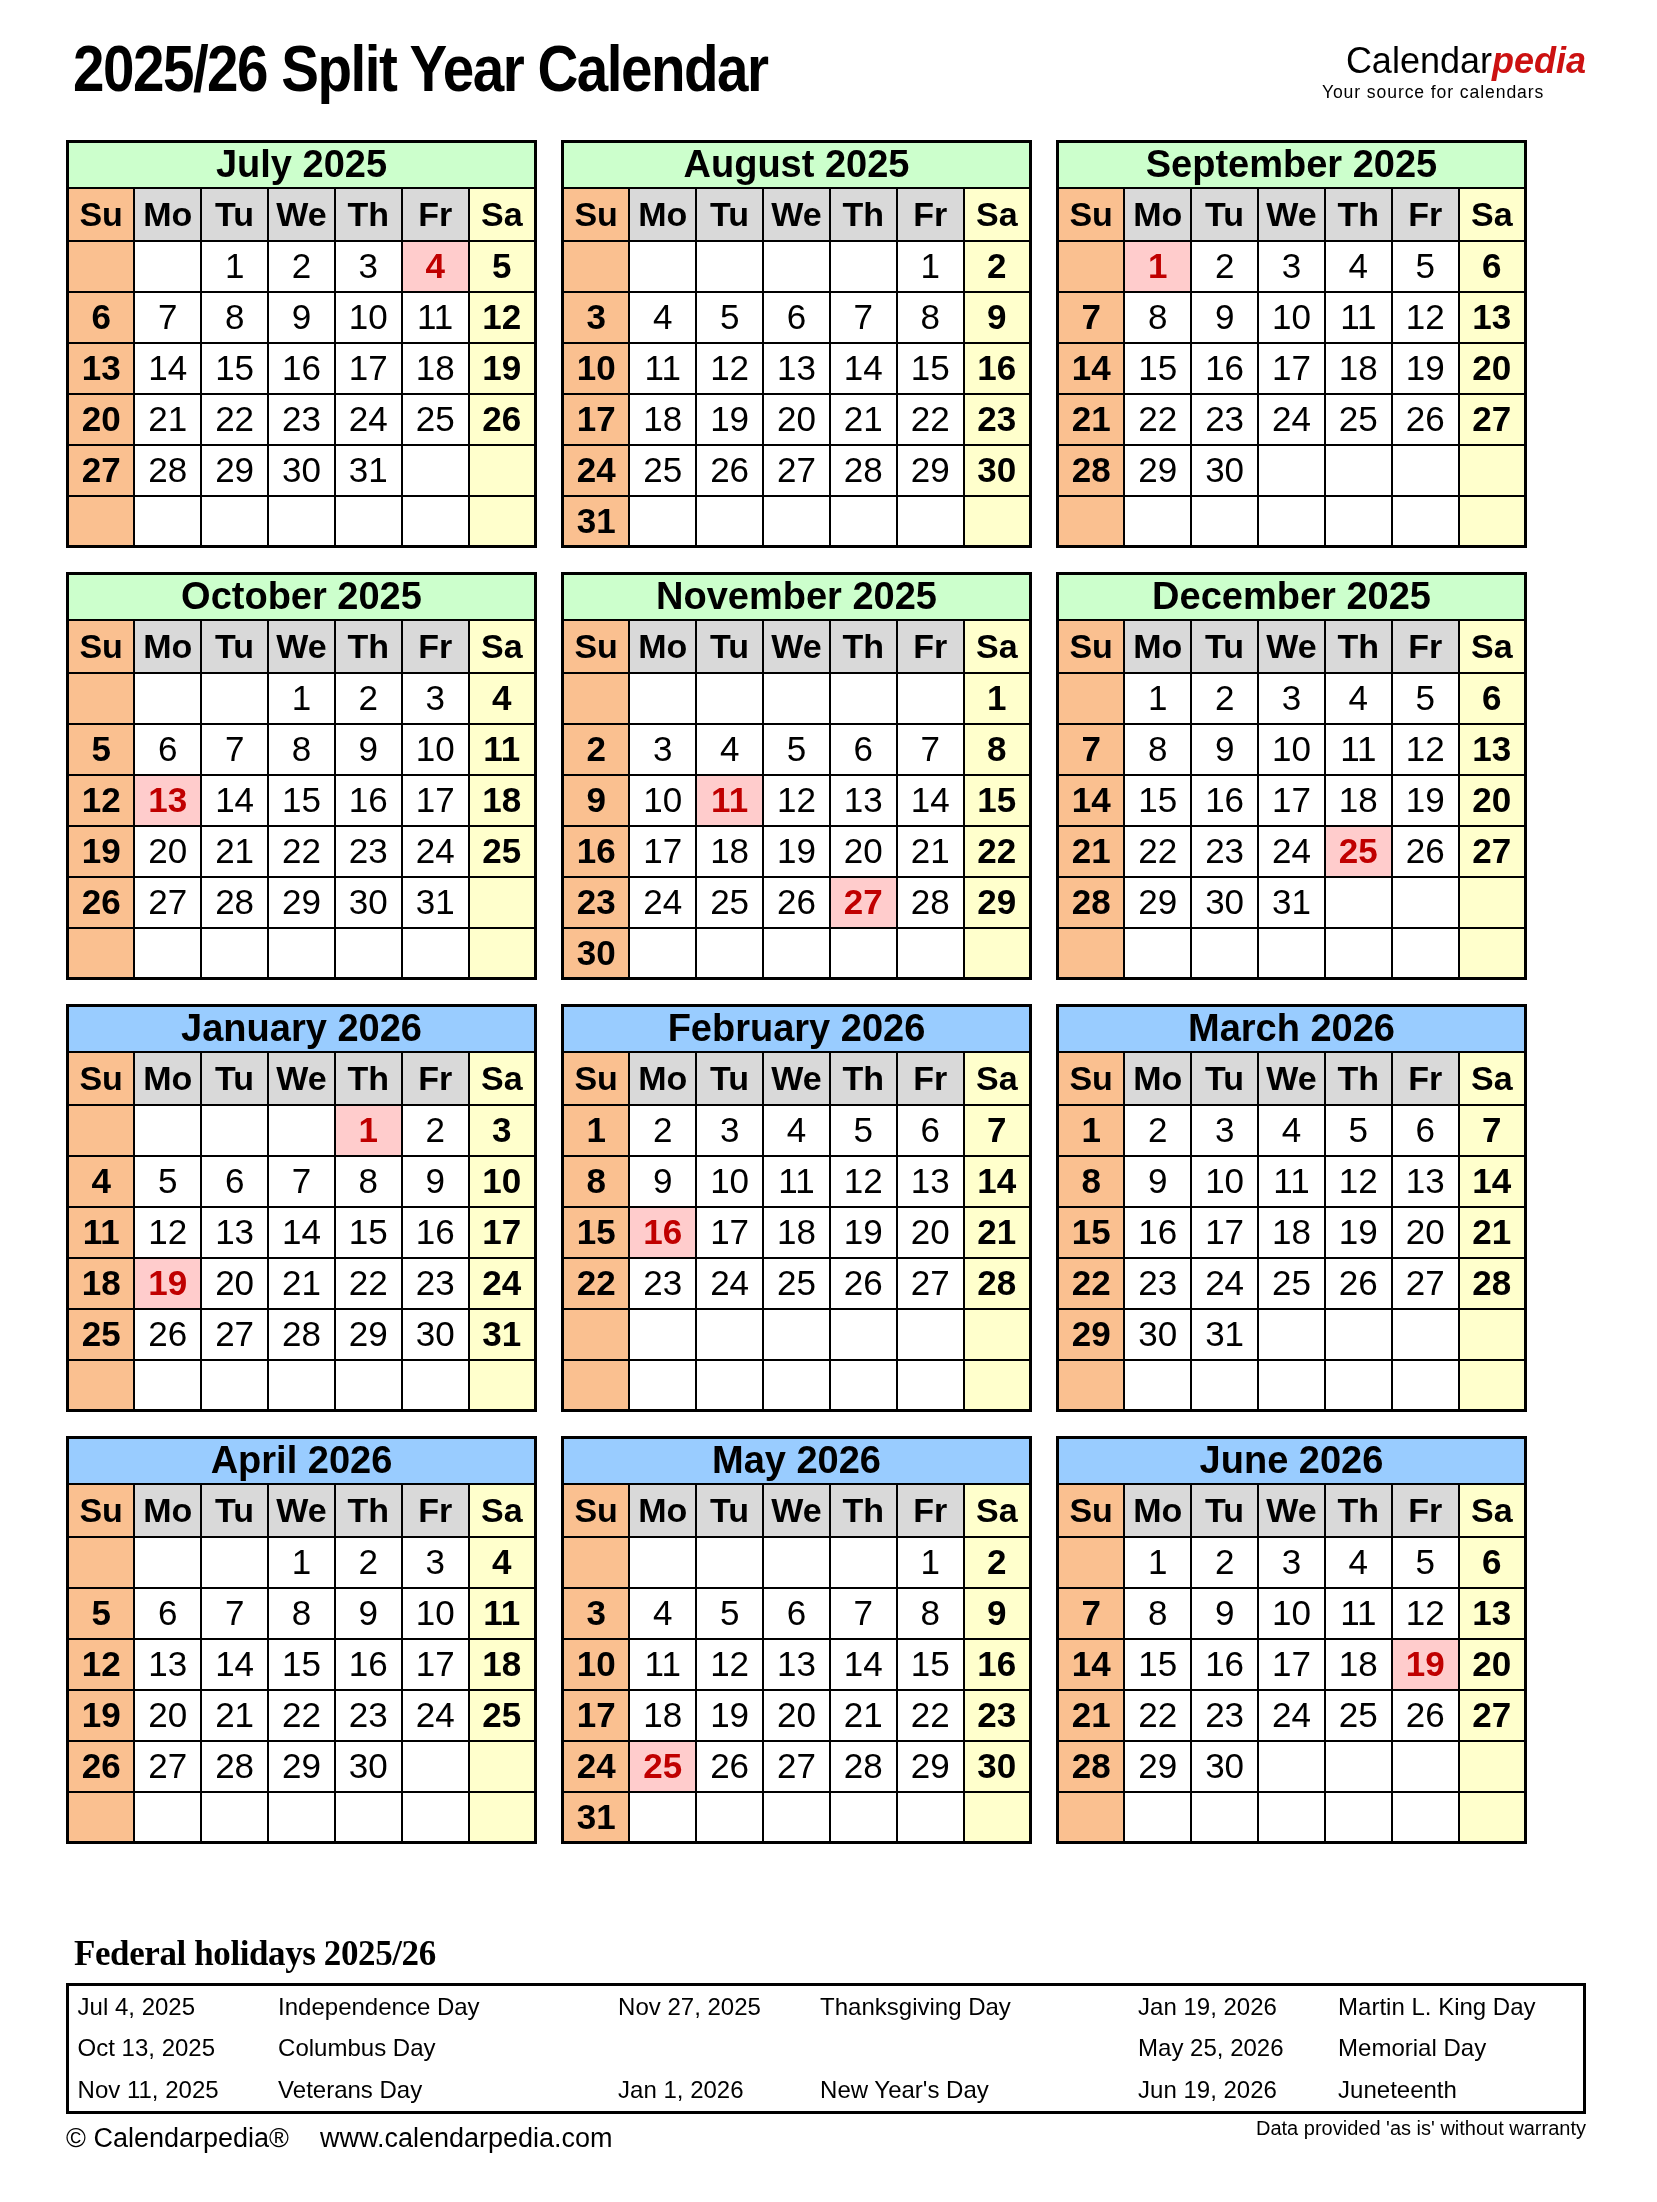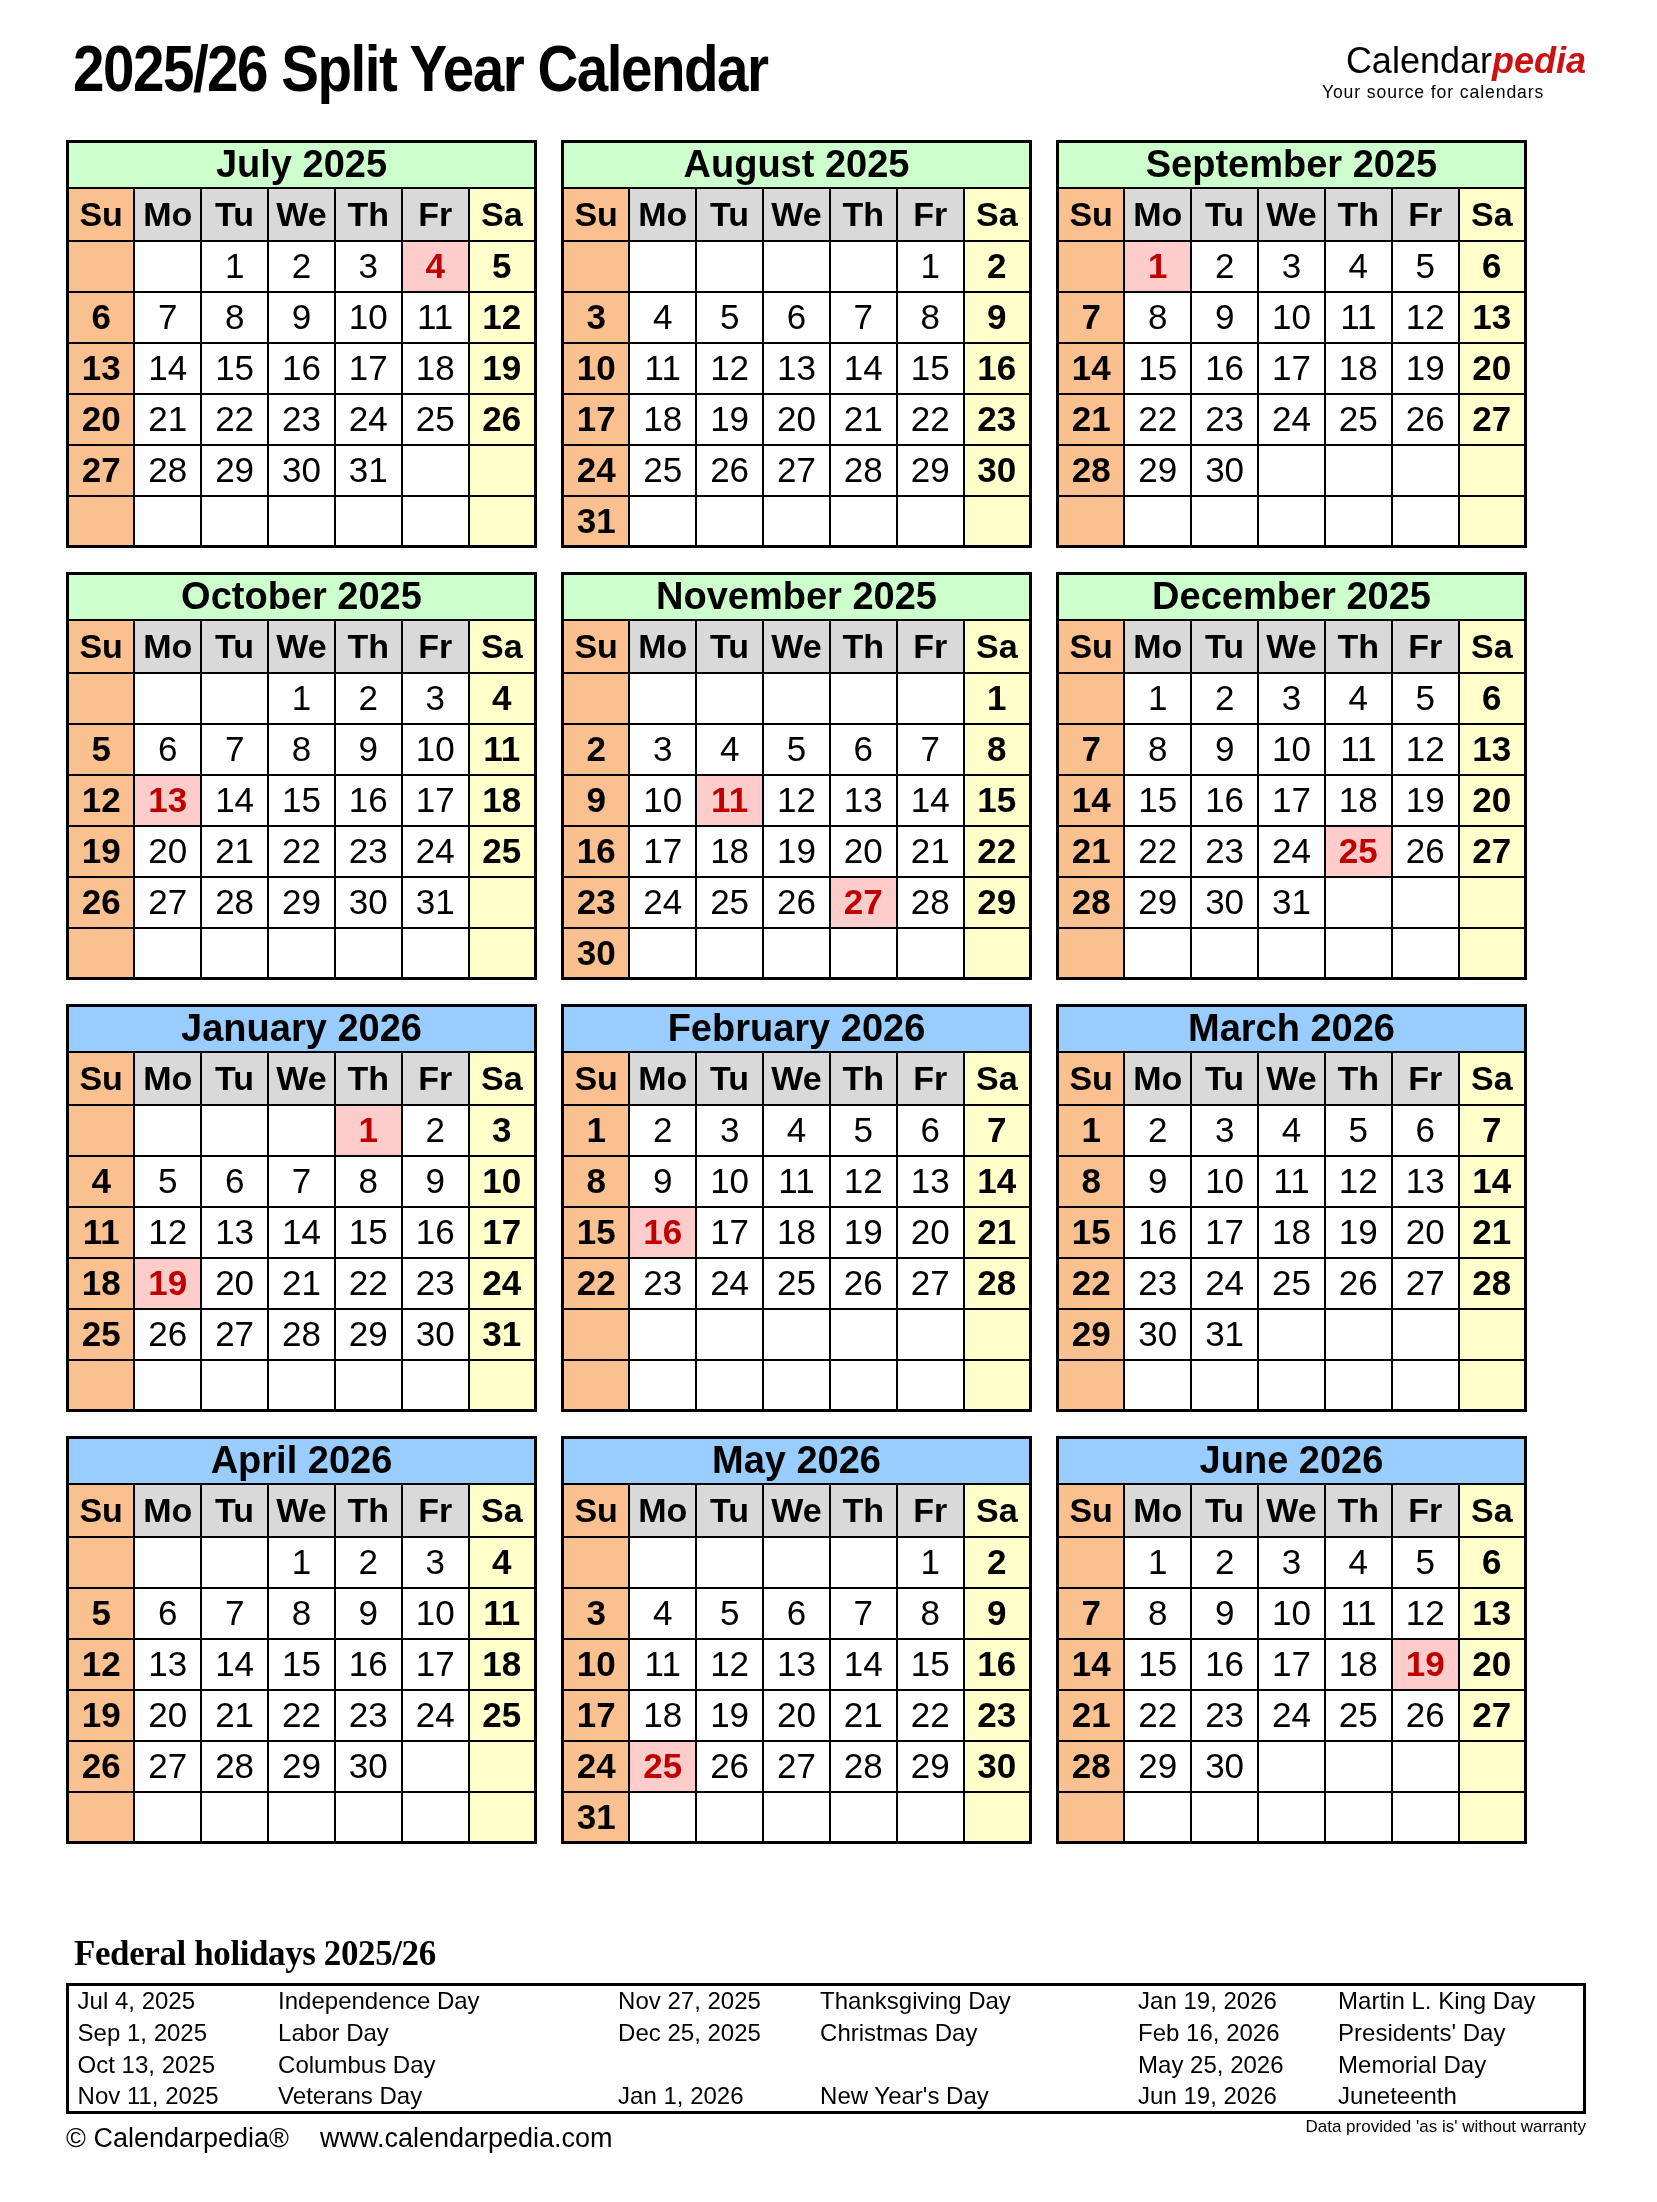--- a/index.html
+++ b/index.html
@@ -49,21 +49,21 @@
   }
   table.holidays {
     position:absolute; left:66px; top:1983px; width:1520px; height:131px;
     border:3.4px solid #000; border-collapse:collapse; table-layout:fixed;
     font-size:24px;
   }
   table.holidays td { padding:0 0 0 8.6px; vertical-align:middle; text-align:left; height:31px; white-space:nowrap; overflow:hidden; }
 
   .copyright { position:absolute; left:66px; top:2123px; font-size:27px; white-space:nowrap; }
   .copyright .site-url { margin-left:31px; }
-  .disclaimer { position:absolute; right:71px; top:2117px; font-size:17px; white-space:nowrap; }
+  .disclaimer { position:absolute; right:71px; top:2117px; font-size:20px; white-space:nowrap; }
 </style>
 </head>
 <body>
 
 <h1 class="page-title">2025/26 Split Year Calendar</h1>
 
 <div class="logo">
   <div class="logo-line1"><span class="brand-black">Calendar</span><span class="brand-red">pedia</span></div>
   <div class="logo-line2">Your source for calendars</div>
 </div>
@@ -925,28 +925,20 @@
   <tbody>
       <tr>
         <td>Jul 4, 2025</td>
         <td>Independence Day</td>
         <td>Nov 27, 2025</td>
         <td>Thanksgiving Day</td>
         <td>Jan 19, 2026</td>
         <td>Martin L. King Day</td>
       </tr>
       <tr>
-        <td>Sep 1, 2025</td>
-        <td>Labor Day</td>
-        <td>Dec 25, 2025</td>
-        <td>Christmas Day</td>
-        <td>Feb 16, 2026</td>
-        <td>Presidents' Day</td>
-      </tr>
-      <tr>
         <td>Oct 13, 2025</td>
         <td>Columbus Day</td>
         <td></td>
         <td></td>
         <td>May 25, 2026</td>
         <td>Memorial Day</td>
       </tr>
       <tr>
         <td>Nov 11, 2025</td>
         <td>Veterans Day</td>

